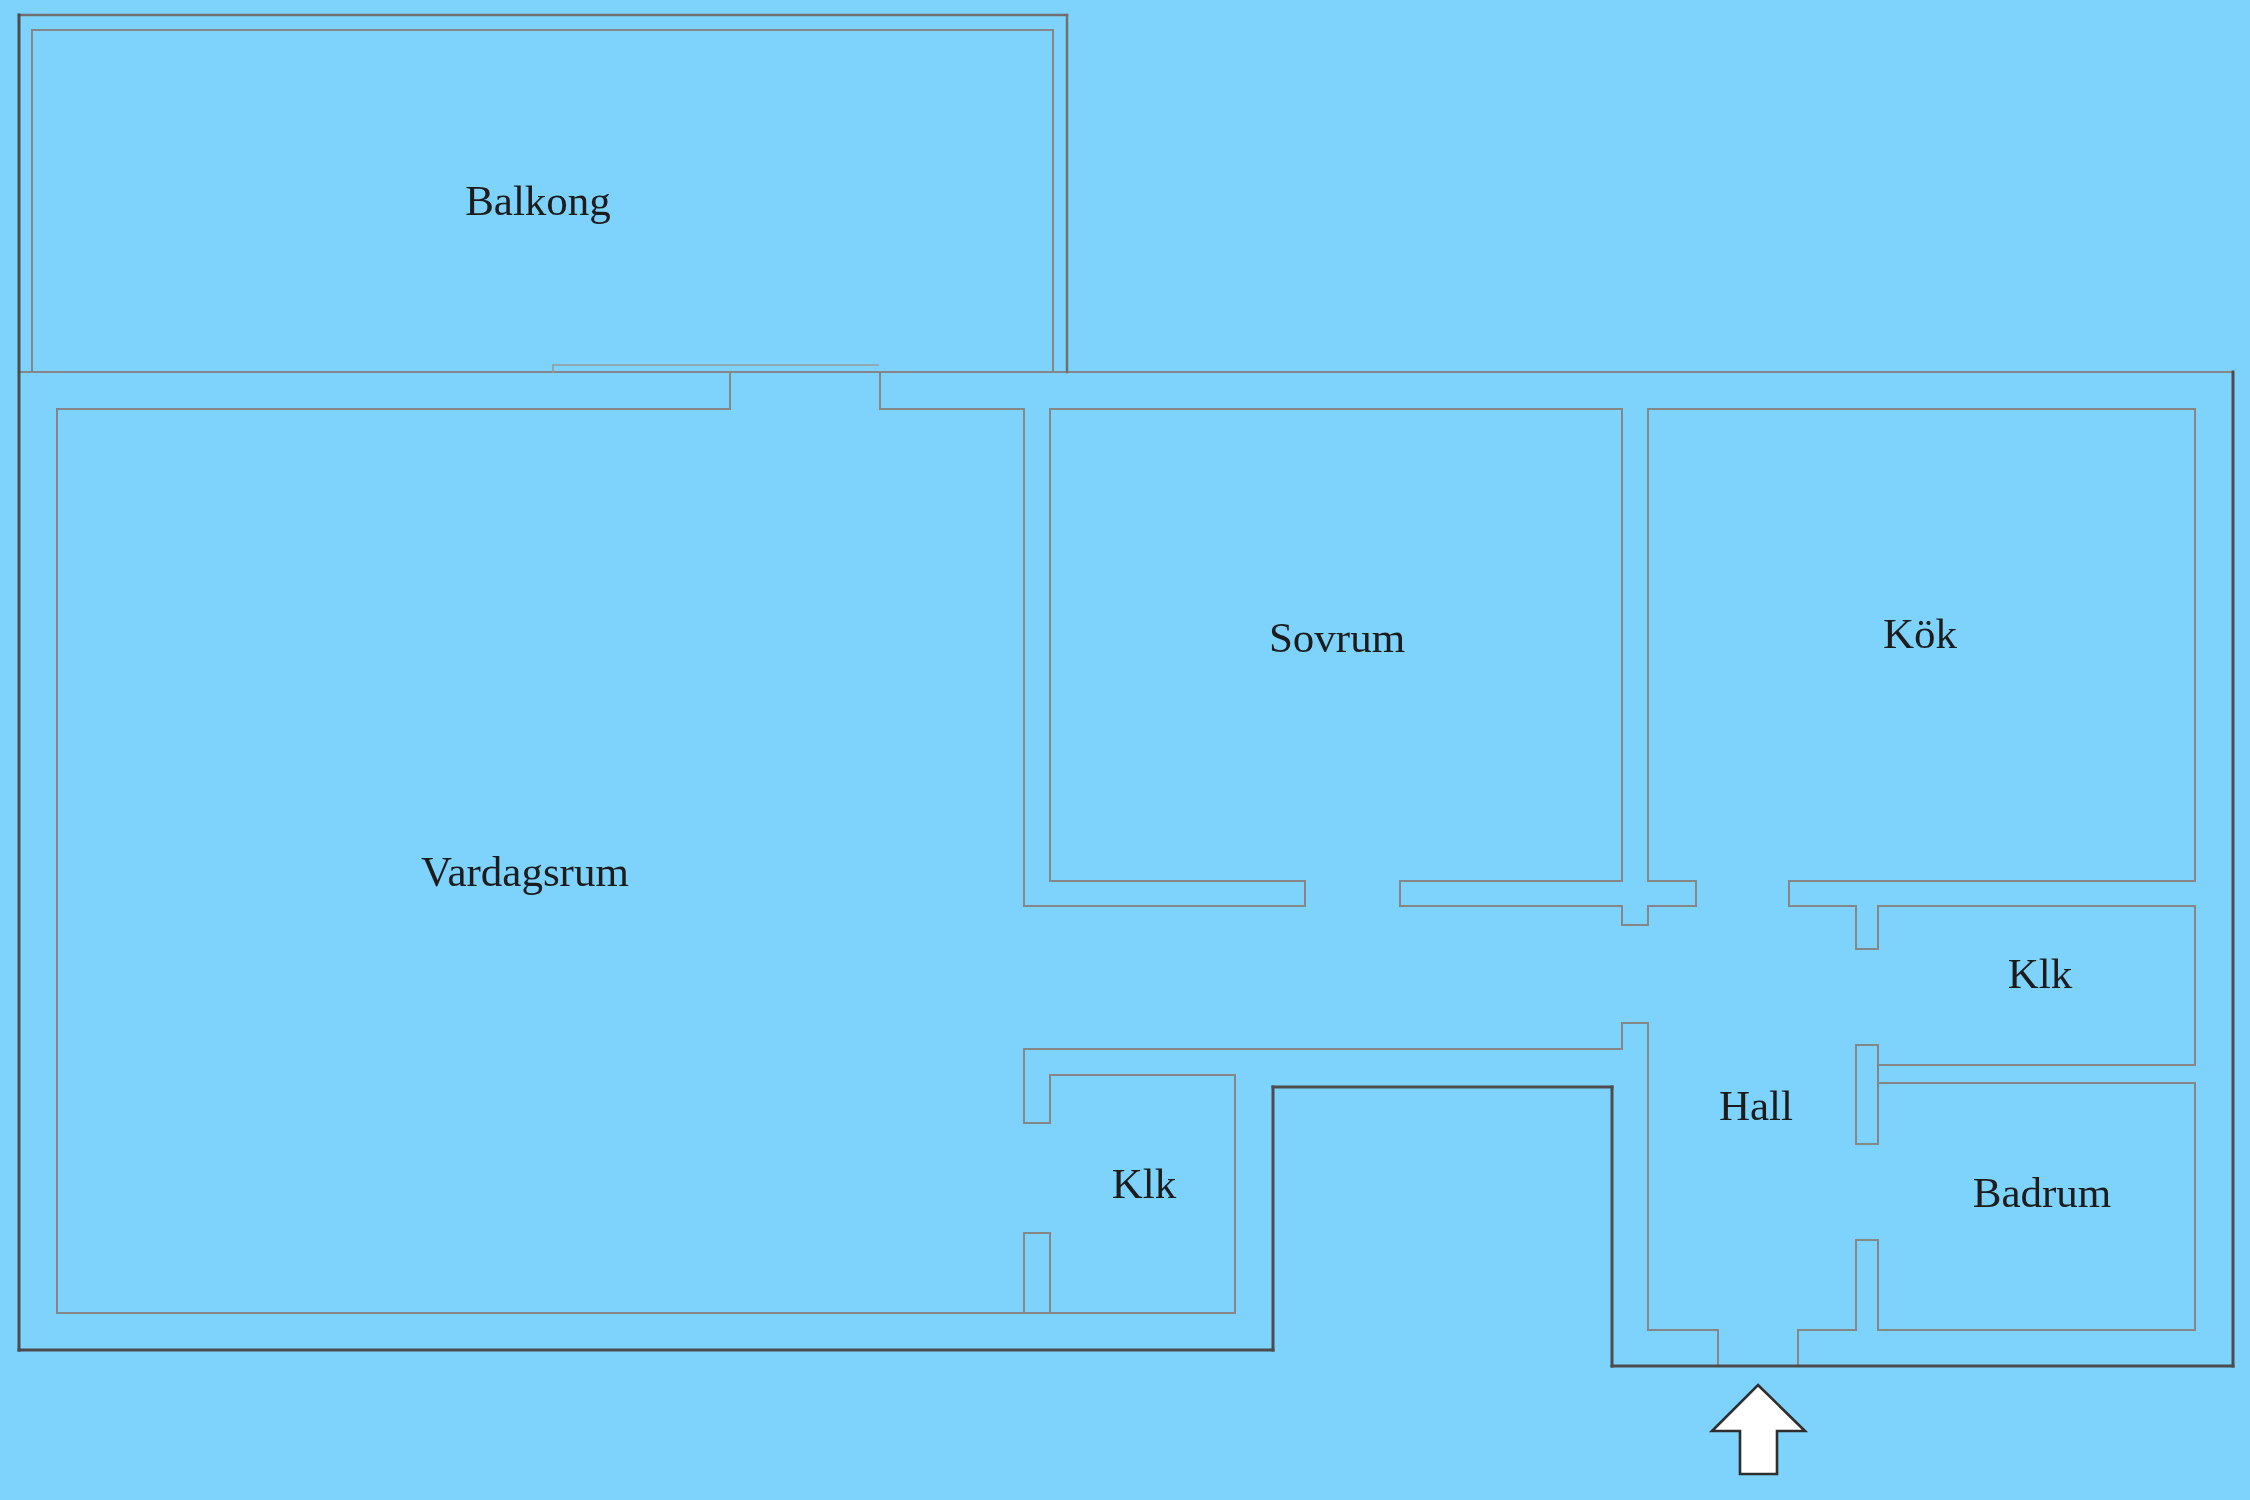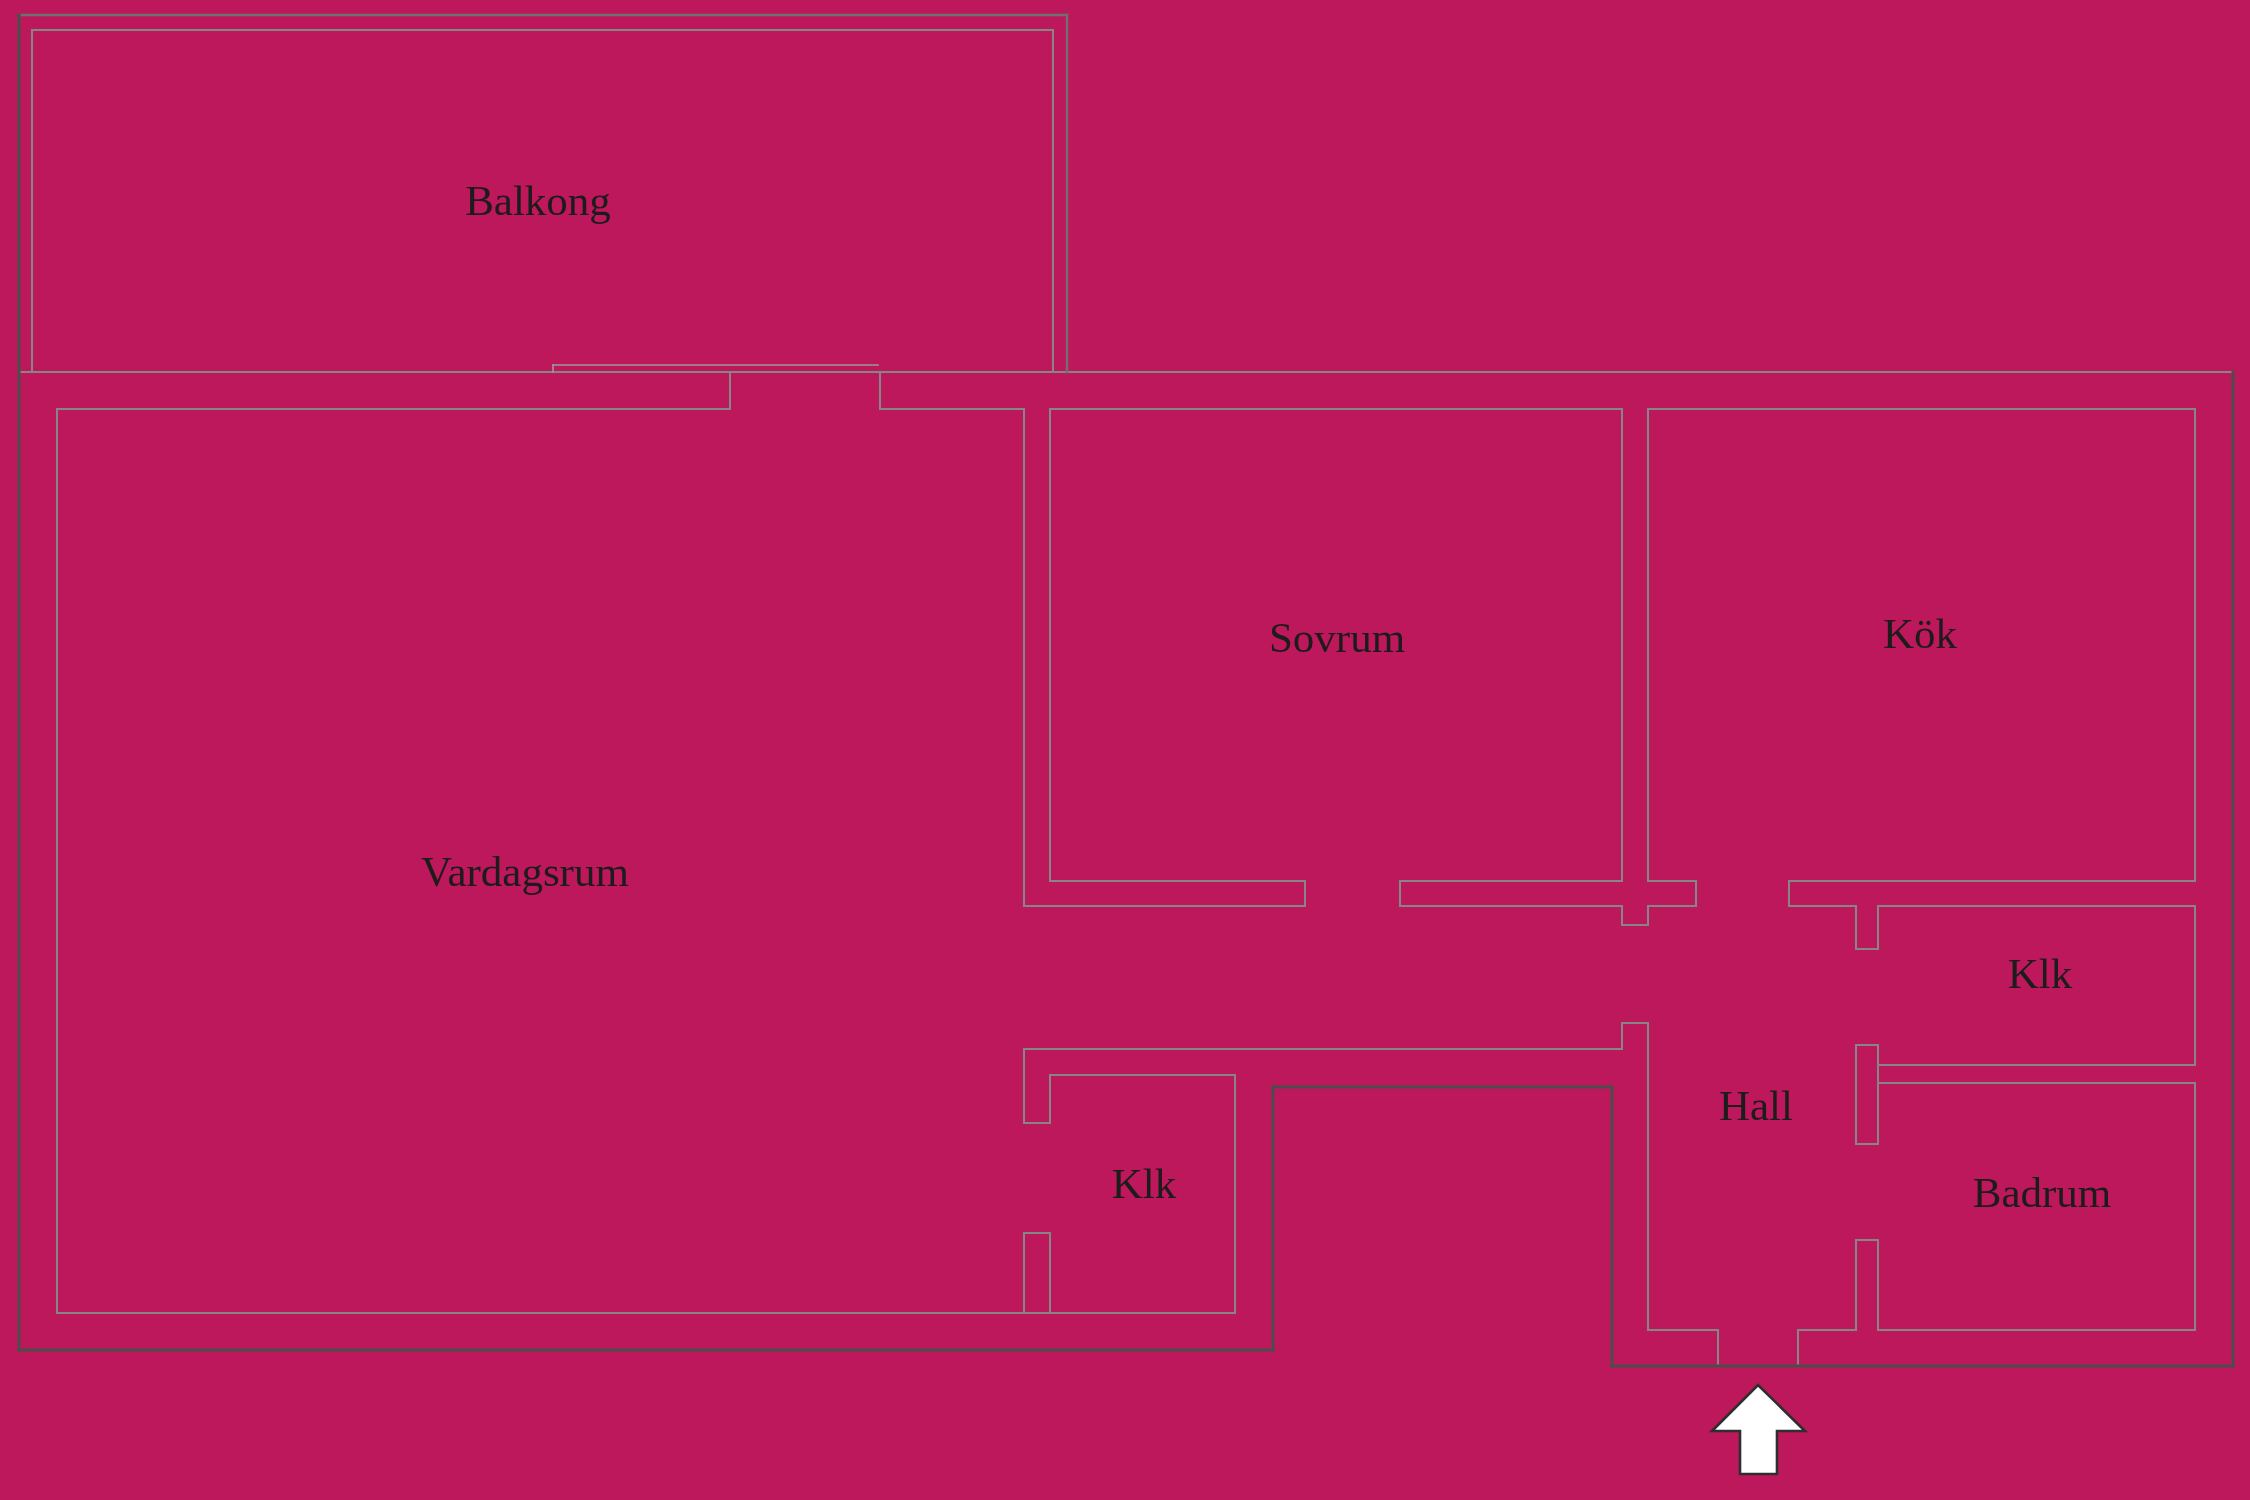--- a/index.html
+++ b/index.html
@@ -8,21 +8,21 @@
     background: #ffffff;
     width: 2250px;
     height: 1500px;
     overflow: hidden;
     font-family: "Liberation Serif", serif;
   }
   #plan-wrap {
     width: 2250px;
     height: 1500px;
     position: relative;
-    background: #be185d;
+    background: #7dd3fc;
   }
   svg { display: block; }
   text.room-label {
     font-family: "Liberation Serif", "DejaVu Serif", serif;
     font-size: 43px;
     fill: #1c1c1c;
     text-anchor: middle;
   }
 </style>
 </head>

